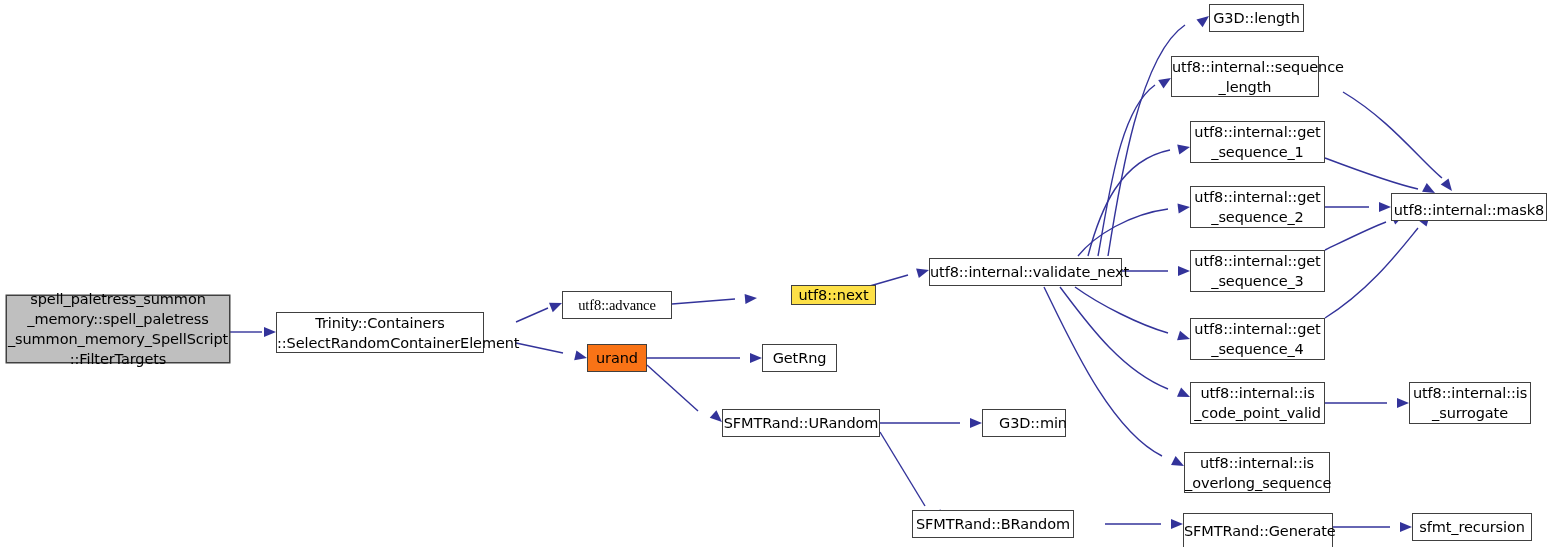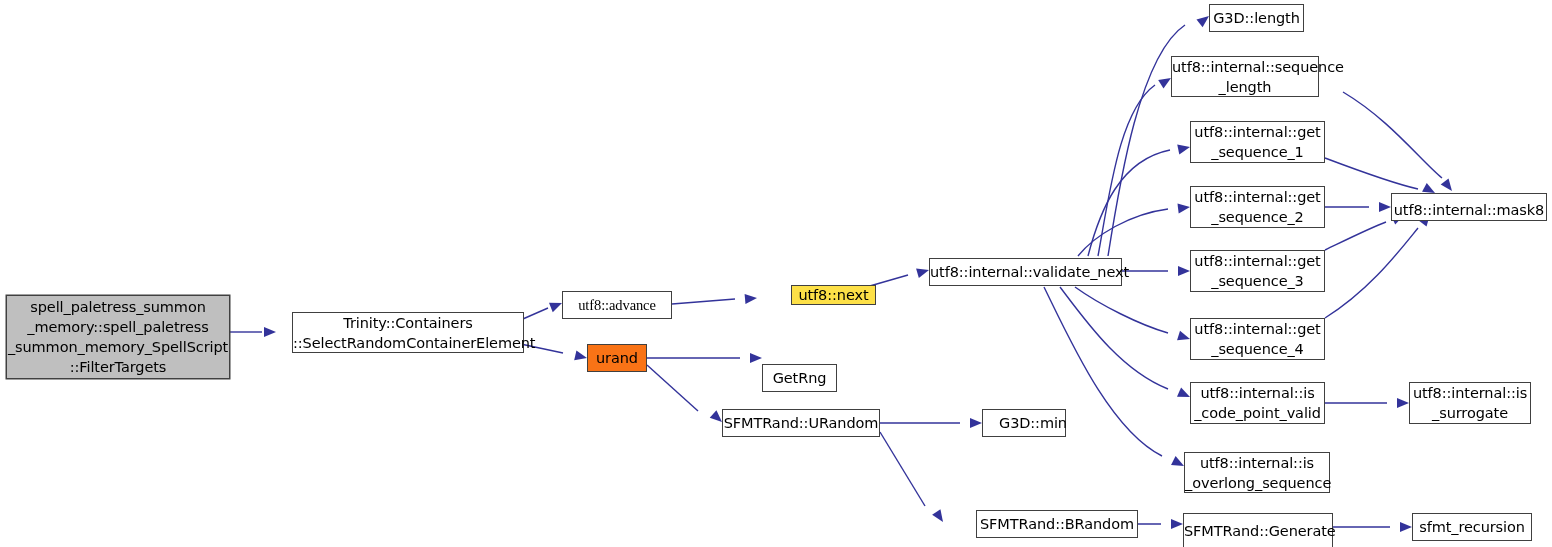--- a/index.html
+++ b/index.html
@@ -84,34 +84,34 @@
       <path d="M1325,207 L1369,207" stroke="#33339a" stroke-width="1.4" fill="none"></path>
       <polygon points="0,-5 0,5 12,0" fill="#33339a" transform="translate(1379,207) rotate(0,12,0)"></polygon>
       <path d="M1325,250 C1350,238 1370,228 1386,222" stroke="#33339a" stroke-width="1.4" fill="none"></path>
       <polygon points="0,-5 0,5 12,0" fill="#33339a" transform="translate(1392,215) rotate(-25,12,0)"></polygon>
       <path d="M1325,318 C1370,290 1400,250 1418,228" stroke="#33339a" stroke-width="1.4" fill="none"></path>
       <polygon points="0,-5 0,5 12,0" fill="#33339a" transform="translate(1418,214) rotate(-52,12,0)"></polygon>
       <path d="M1325,403 L1387,403" stroke="#33339a" stroke-width="1.4" fill="none"></path>
       <polygon points="0,-5 0,5 12,0" fill="#33339a" transform="translate(1397,403) rotate(0,12,0)"></polygon>
     </svg>
   <div id="nodes-layer">
-      <div class="node highlight" style="left: 6px; top: 295px; width: 224px; height: 84px; background: rgb(191, 191, 191); border-color: rgb(64, 64, 64);"><span class="lbl">spell_paletress_summon
+      <div class="node highlight" style="left: 6px; top: 295px; width: 224px; height: 68px; background: rgb(191, 191, 191); border-color: rgb(64, 64, 64);"><span class="lbl">spell_paletress_summon
 _memory::spell_paletress
 _summon_memory_SpellScript
 ::FilterTargets</span></div>
-      <div class="node" style="left: 292px; top: 312px; width: 232px; height: 41px; background: rgb(255, 255, 255); border-color: rgb(64, 64, 64);"><span class="lbl">Trinity::Containers
+      <div class="node" style="left: 276px; top: 312px; width: 208px; height: 41px; background: rgb(255, 255, 255); border-color: rgb(64, 64, 64);"><span class="lbl">Trinity::Containers
 ::SelectRandomContainerElement</span></div>
       <div class="node" style="left: 562px; top: 291px; width: 110px; height: 28px; background: rgb(255, 255, 255); border-color: rgb(64, 64, 64); font-family: Liberation Serif, serif;"><span class="lbl">utf8::advance</span></div>
       <div class="node" style="left: 587px; top: 344px; width: 60px; height: 28px; background: #f97316; border-color: rgb(64, 64, 64);"><span class="lbl">urand</span></div>
       <div class="node" style="left: 757px; top: 285px; width: 85px; height: 20px; background: #fde047; border-color: rgb(64, 64, 64); margin-left: 34px;"><span class="lbl">utf8::next</span></div>
-      <div class="node" style="left: 762px; top: 344px; width: 75px; height: 28px; background: rgb(255, 255, 255); border-color: rgb(64, 64, 64); margin-top: 20px;"><span class="lbl">GetRng</span></div>
+      <div class="node" style="left: 762px; top: 344px; width: 75px; height: 28px; background: rgb(255, 255, 255); border-color: rgb(64, 64, 64);"><span class="lbl">GetRng</span></div>
       <div class="node" style="left: 722px; top: 409px; width: 158px; height: 28px; background: rgb(255, 255, 255); border-color: rgb(64, 64, 64);"><span class="lbl">SFMTRand::URandom</span></div>
       <div class="node" style="left: 929px; top: 258px; width: 193px; height: 28px; background: rgb(255, 255, 255); border-color: rgb(64, 64, 64);"><span class="lbl">utf8::internal::validate_next</span></div>
       <div class="node" style="left: 982px; top: 409px; width: 84px; height: 28px; background: rgb(255, 255, 255); border-color: rgb(64, 64, 64); padding-left: 16px;"><span class="lbl">G3D::min</span></div>
-      <div class="node" style="left: 976px; top: 510px; width: 162px; height: 28px; background: rgb(255, 255, 255); border-color: rgb(64, 64, 64);"><span class="lbl">SFMTRand::BRandom</span></div>
+      <div class="node" style="left: 912px; top: 510px; width: 162px; height: 28px; background: rgb(255, 255, 255); border-color: rgb(64, 64, 64);"><span class="lbl">SFMTRand::BRandom</span></div>
       <div class="node" style="left: 1209px; top: 4px; width: 95px; height: 28px; background: rgb(255, 255, 255); border-color: rgb(64, 64, 64);"><span class="lbl">G3D::length</span></div>
       <div class="node" style="left: 1171px; top: 56px; width: 148px; height: 41px; background: rgb(255, 255, 255); border-color: rgb(64, 64, 64);"><span class="lbl">utf8::internal::sequence
 _length</span></div>
       <div class="node" style="left: 1190px; top: 121px; width: 135px; height: 42px; background: rgb(255, 255, 255); border-color: rgb(64, 64, 64);"><span class="lbl">utf8::internal::get
 _sequence_1</span></div>
       <div class="node" style="left: 1190px; top: 186px; width: 135px; height: 42px; background: rgb(255, 255, 255); border-color: rgb(64, 64, 64);"><span class="lbl">utf8::internal::get
 _sequence_2</span></div>
       <div class="node" style="left: 1190px; top: 250px; width: 135px; height: 42px; background: rgb(255, 255, 255); border-color: rgb(64, 64, 64);"><span class="lbl">utf8::internal::get
 _sequence_3</span></div>
       <div class="node" style="left: 1190px; top: 318px; width: 135px; height: 42px; background: rgb(255, 255, 255); border-color: rgb(64, 64, 64);"><span class="lbl">utf8::internal::get

